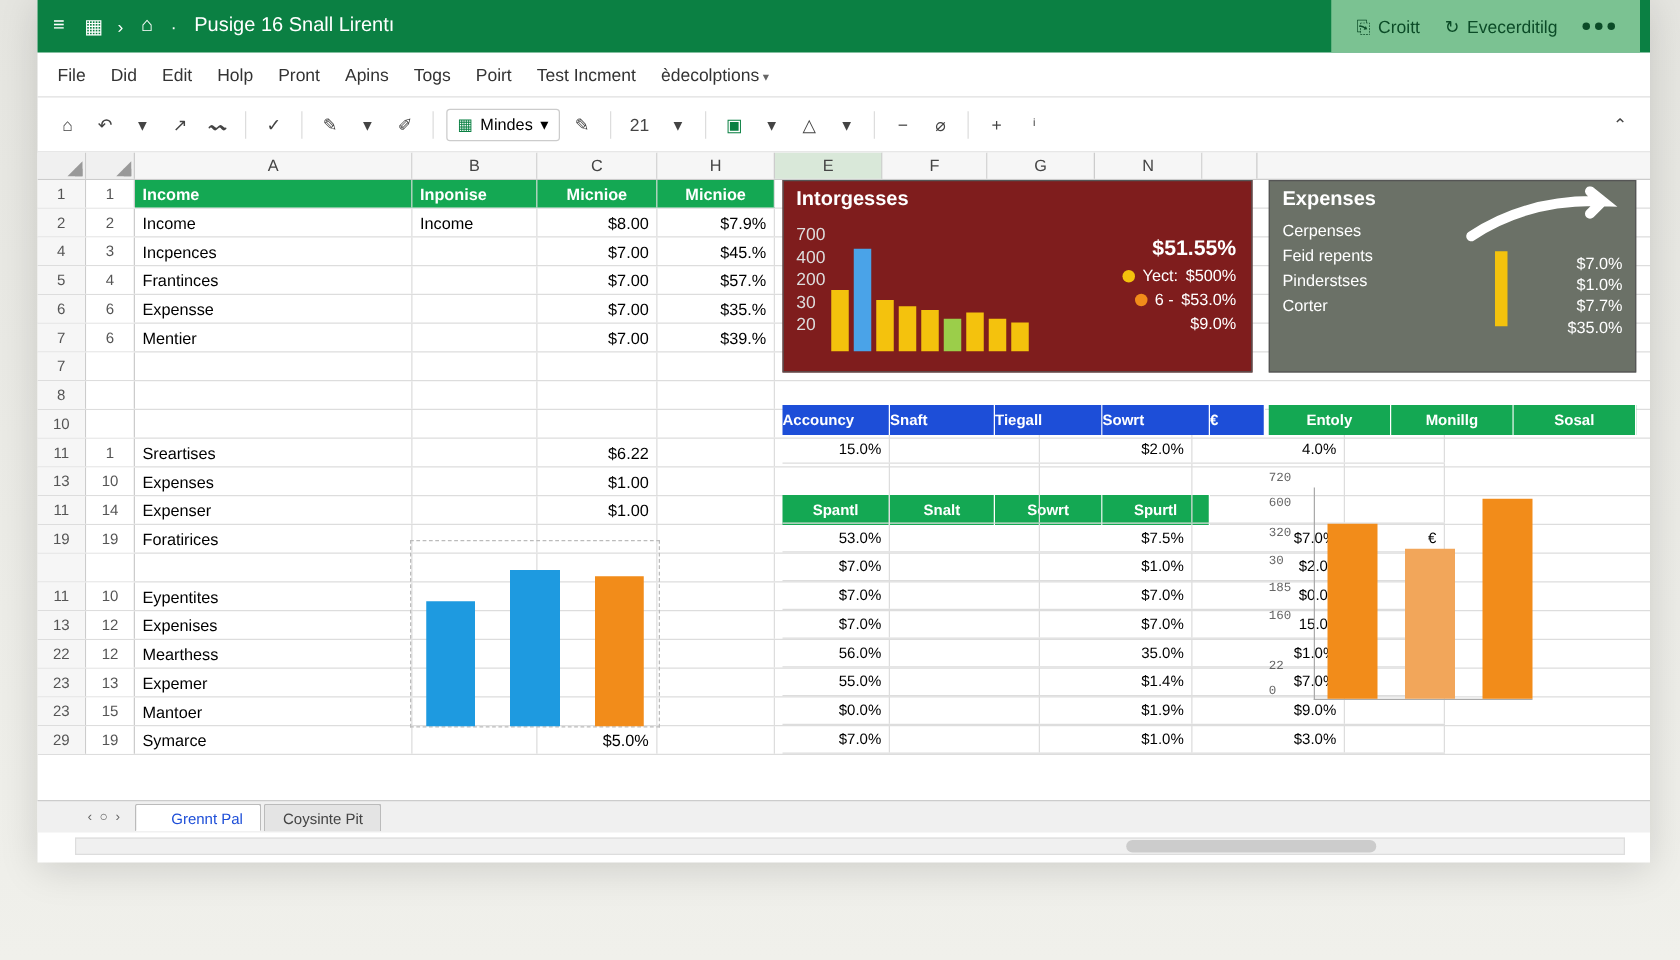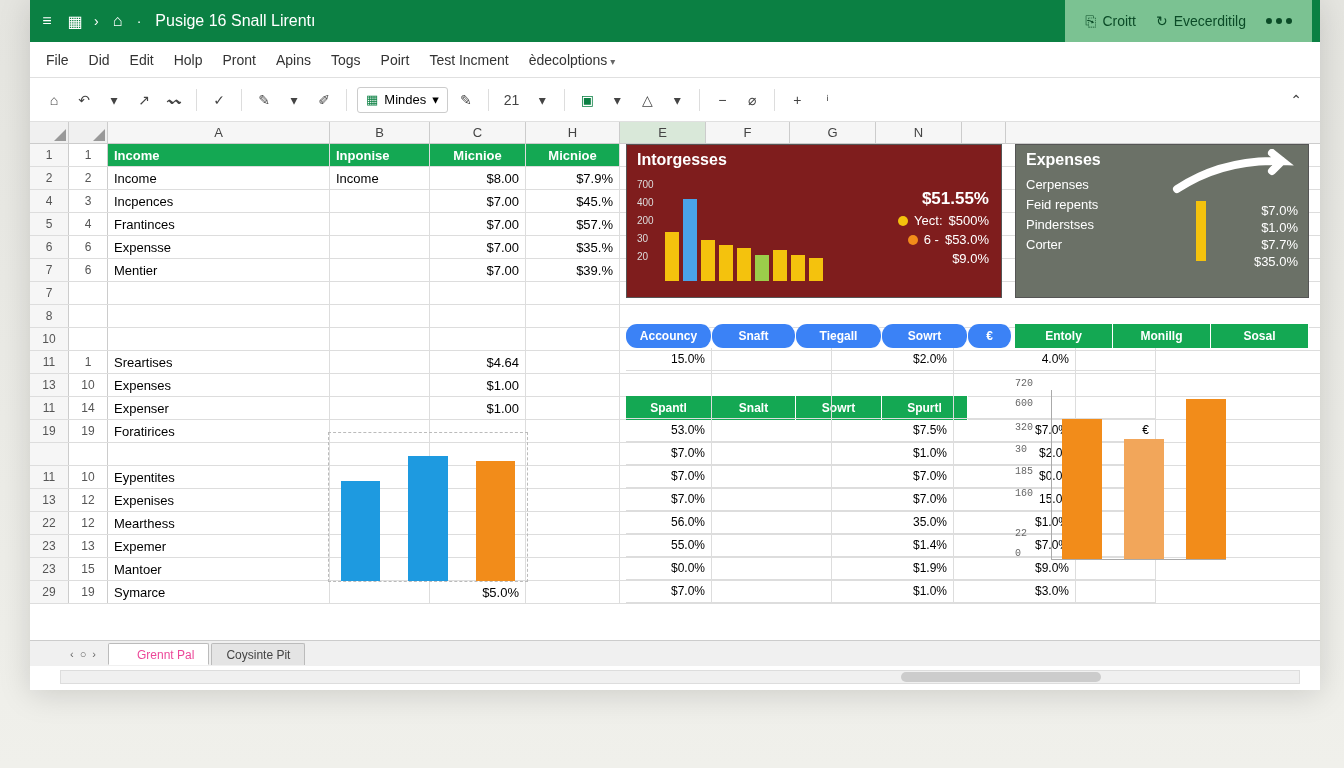--- a/index.html
+++ b/index.html
@@ -37,35 +37,35 @@
 .row { display: flex; height: 23px; border-bottom: 1px solid #ddd; }
 .rh { width: 39px; border-right: 1px solid #ccc; text-align: center; font-size: 12px; color: #555; background: #f6f6f6; line-height: 23px; }
 .rh2 { width: 39px; border-right: 1px solid #ccc; text-align: center; font-size: 12px; color: #555; background: #fff; line-height: 23px; }
 .cell { border-right: 1px solid #ddd; font-size: 13px; padding: 0 6px; line-height: 23px; overflow: hidden; white-space: nowrap; }
 .cA { width: 222px; } .cB { width: 100px; } .cC { width: 96px; text-align: right; } .cH { width: 94px; text-align: right; }
 .hdr { background: #14a853; color: #fff; font-weight: 600; }
 .hdr.cC, .hdr.cH { text-align: center; }
 .panel1 { position: absolute; left: 596px; top: 22px; width: 376px; height: 154px; background: #7f1d1d; color: #fff; border: 1px solid #555; }
 .panel1 h3 { font-size: 16px; padding: 6px 10px 2px; font-weight: 600; }
 .panel1 .chartbox { position: absolute; left: 10px; top: 34px; width: 180px; height: 110px; }
-.panel1 .yl { position: absolute; left: 0; font-size: 10px; color: #ddd; }
+.panel1 .yl { position: absolute; left: 0; font-size: 14px; color: #ddd; }
 .panel1 .bars { position: absolute; left: 28px; bottom: 8px; display: flex; align-items: flex-end; gap: 4px; height: 90px; }
 .panel1 .bar { width: 14px; background: #f4c20d; }
 .panel1 .legend { position: absolute; right: 12px; top: 40px; font-size: 13px; }
 .panel1 .legend .lrow { display: flex; align-items: center; gap: 6px; margin: 4px 0; justify-content: flex-end; }
 .panel1 .dot { width: 10px; height: 10px; border-radius: 50%; display: inline-block; }
 .panel2 { position: absolute; left: 985px; top: 22px; width: 294px; height: 154px; background: #6b7167; color: #fff; border: 1px solid #555; }
 .panel2 h3 { font-size: 16px; padding: 6px 10px 0; font-weight: 600; }
 .panel2 .cats { position: absolute; left: 10px; top: 30px; font-size: 13px; line-height: 20px; }
 .panel2 .arrow { position: absolute; right: 6px; top: 4px; }
 .panel2 .rvals { position: absolute; right: 10px; top: 56px; font-size: 13px; }
 .panel2 .rvals .rv { display: flex; align-items: center; gap: 6px; justify-content: flex-end; margin: 2px 0; }
 .panel2 .minibar { position: absolute; left: 180px; top: 56px; width: 10px; height: 60px; background: #f4c20d; }
 .subhdr { position: absolute; left: 596px; top: 202px; display: flex; height: 24px; }
-.subhdr .sh { background: #3b82f6; color: #fff; font-size: 12px; font-weight: 600; text-align: center; line-height: 24px; border-right: 1px solid #fff; border-radius: 11px; }
+.subhdr .sh { background: #1d4ed8; color: #fff; font-size: 12px; font-weight: 600; line-height: 24px; border-right: 1px solid #fff; }
 .subhdr .sh.E { width: 86px; } .subhdr .sh.F { width: 84px; } .subhdr .sh.G { width: 86px; } .subhdr .sh.N { width: 86px; } .subhdr .sh.sp { width: 44px; }
 .subhdr2 { position: absolute; left: 985px; top: 202px; display: flex; height: 24px; }
 .subhdr2 .sh { background: #14a853; color: #fff; font-size: 12px; font-weight: 600; text-align: center; line-height: 24px; border-right: 1px solid #fff; }
 .subhdr2 .sh.a { width: 98px; } .subhdr2 .sh.b { width: 98px; } .subhdr2 .sh.c { width: 98px; }
 .subhdr3 { position: absolute; left: 596px; top: 274px; display: flex; height: 24px; }
 .subhdr3 .sh { background: #14a853; color: #fff; font-size: 12px; font-weight: 600; text-align: center; line-height: 24px; border-right: 1px solid #fff; }
 .subhdr3 .sh.E { width: 86px; } .subhdr3 .sh.F { width: 84px; } .subhdr3 .sh.G { width: 86px; } .subhdr3 .sh.N { width: 86px; }
 .embed-chart1 { position: absolute; left: 298px; top: 310px; width: 200px; height: 150px; display: flex; align-items: flex-end; gap: 28px; border: 1px dashed #bbb; padding: 0 12px; }
 .embed-chart1 .eb { width: 44px; }
 .embed-chart2 { position: absolute; left: 985px; top: 256px; width: 220px; height: 200px; font-family: Liberation Mono, monospace; }
@@ -73,21 +73,21 @@
 .embed-chart2 .ebars { position: absolute; left: 36px; bottom: 18px; display: flex; align-items: flex-end; gap: 22px; height: 170px; border-left: 1px solid #aaa; border-bottom: 1px solid #aaa; padding-left: 10px; }
 .embed-chart2 .eb2 { width: 40px; background: #f28c1a; }
 .right-grid { position: absolute; left: 596px; top: 226px; }
 .right-grid .rrow { display: flex; height: 23px; border-bottom: 1px solid #ddd; gap: 36px; }
 .right-grid .rc { border-right: 1px solid #ddd; font-size: 12px; line-height: 23px; text-align: right; padding: 0 6px; }
 .right-grid .rc.E { width: 86px; } .right-grid .rc.F { width: 84px; } .right-grid .rc.G { width: 86px; } .right-grid .rc.N { width: 86px; } .right-grid .rc.sp { width: 44px; }
 .sheet-tabs { position: absolute; bottom: 24px; left: 0; right: 0; height: 26px; background: #f0f0f0; border-top: 1px solid #ccc; display: flex; align-items: center; padding-left: 40px; gap: 2px; }
 .sheet-tabs .nav { display: flex; gap: 6px; margin-right: 10px; font-size: 11px; color: #666; }
 .sheet-tabs .nav span { cursor: pointer; }
 .sheet-tabs .stab { height: 22px; padding: 0 14px; font-size: 12px; border: 1px solid #bbb; border-bottom: none; background: #e4e4e4; line-height: 22px; cursor: pointer; border-radius: 2px 2px 0 0; color: #444; }
-.sheet-tabs .stab.active { background: #fff; color: #ec4899; border-bottom: 1px solid #fff; padding-left: 28px; }
+.sheet-tabs .stab.active { background: #fff; color: #1d4ed8; border-bottom: 1px solid #fff; padding-left: 28px; }
 .hscroll { position: absolute; bottom: 6px; left: 30px; right: 20px; height: 14px; background: #f0f0f0; border: 1px solid #ddd; }
 .hscroll .thumb { position: absolute; left: 840px; top: 1px; width: 200px; height: 10px; background: #ccc; border-radius: 5px; }
 </style>
 </head>
 <body>
 
 <div class="desk">
   <div class="app-window">
 
     <div class="titlebar">
@@ -247,21 +247,21 @@
             <div class="cell cA"></div>
             <div class="cell cB"></div>
             <div class="cell cC"></div>
             <div class="cell cH"></div>
           </div>
           <div class="row">
             <div class="rh">11</div>
   <div class="rh2">1</div>
   <div class="cell cA ">Sreartises</div>
   <div class="cell cB "></div>
-  <div class="cell cC ">$4.64</div>
+  <div class="cell cC ">$6.22</div>
   <div class="cell cH "></div>
           </div>
           <div class="row">
             <div class="rh">13</div>
   <div class="rh2">10</div>
   <div class="cell cA ">Expenses</div>
   <div class="cell cB "></div>
   <div class="cell cC ">$1.00</div>
   <div class="cell cH "></div>
           </div>

